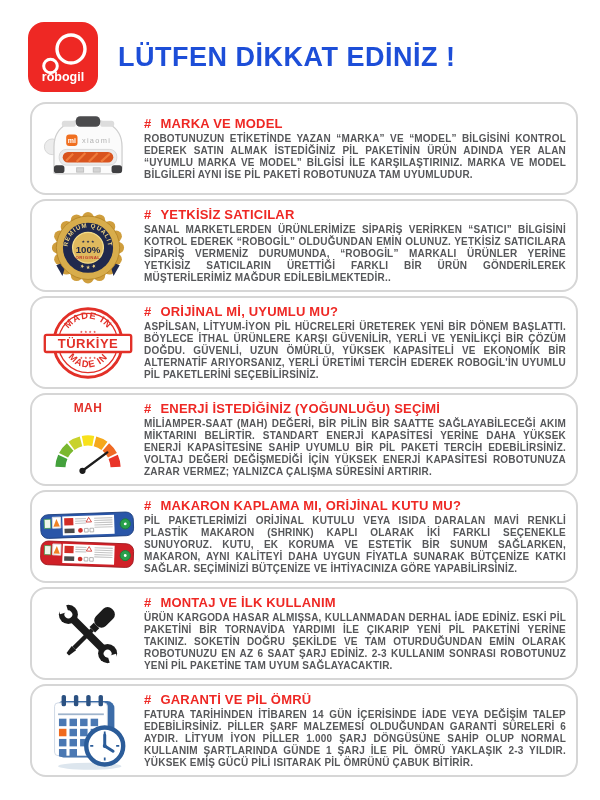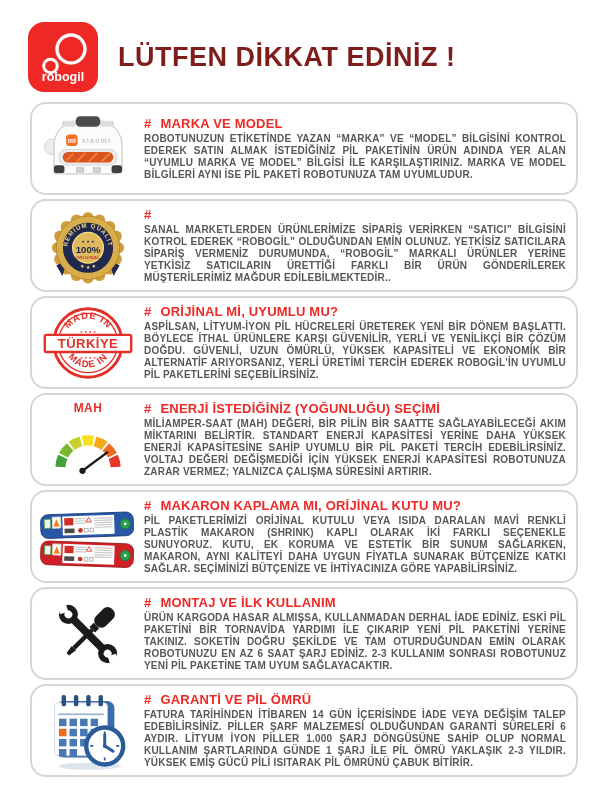--- a/index.html
+++ b/index.html
@@ -8,21 +8,21 @@
     font-family:"Liberation Sans", sans-serif;
     -webkit-font-smoothing:antialiased;
     overflow:hidden;
   }
   .header{
     display:flex;align-items:center;gap:20px;
     padding:22px 0 6px 28px;
   }
   .logo{width:70px;height:70px;flex:none;}
   .page-title{
-    color:#7f1d1d;font-size:27px;font-weight:bold;letter-spacing:.5px;
+    color:#1d4ed8;font-size:27px;font-weight:bold;letter-spacing:.5px;
     margin:0;
   }
   .cards{
     margin:4px 22px 0 30px;
     display:flex;flex-direction:column;gap:4px;
   }
   .card{
     box-sizing:border-box;
     height:93px;
     border:2px solid #d6d6d6;border-radius:16px;background:#fff;
@@ -126,20 +126,21 @@
           <textPath href="#badgeBotArc" startOffset="50%" text-anchor="middle">★ ★ ★</textPath>
         </text>
         <text class="stars" x="50" y="43" text-anchor="middle" font-size="4.5" fill="#20294d">★ ★ ★</text>
         <text x="50" y="53.5" text-anchor="middle" font-size="11" font-weight="bold" fill="#1e2747">100%</text>
         <text x="50" y="60.5" text-anchor="middle" font-size="5" font-weight="bold" fill="#c0392b" letter-spacing=".5">ORIGINAL</text>
       </svg>
     </div>
     <div class="txt">
       <p class="heading">
           <span>#</span>
+          <span>YETKİSİZ SATICILAR</span>
         </p>
       <p class="body">SANAL MARKETLERDEN ÜRÜNLERİMİZE SİPARİŞ VERİRKEN “SATICI” BİLGİSİNİ KOTROL EDEREK “ROBOGİL” OLDUĞUNDAN EMİN OLUNUZ. YETKİSİZ SATICILARA SİPARİŞ VERMENİZ DURUMUNDA, “ROBOGİL” MARKALI ÜRÜNLER YERİNE YETKİSİZ SATICILARIN ÜRETTİĞİ FARKLI BİR ÜRÜN GÖNDERİLEREK MÜŞTERİLERİMİZ MAĞDUR EDİLEBİLMEKTEDİR..</p>
     </div>
   </div>
 
   <div class="card">
     <div class="icon-wrap">
       <svg width="90" height="84" viewBox="0 0 100 92">
         <circle cx="50" cy="46" r="38" fill="none" stroke="#e23028" stroke-width="3.2"></circle>
         <circle cx="50" cy="46" r="33" fill="none" stroke="#e23028" stroke-width="1.4"></circle>

